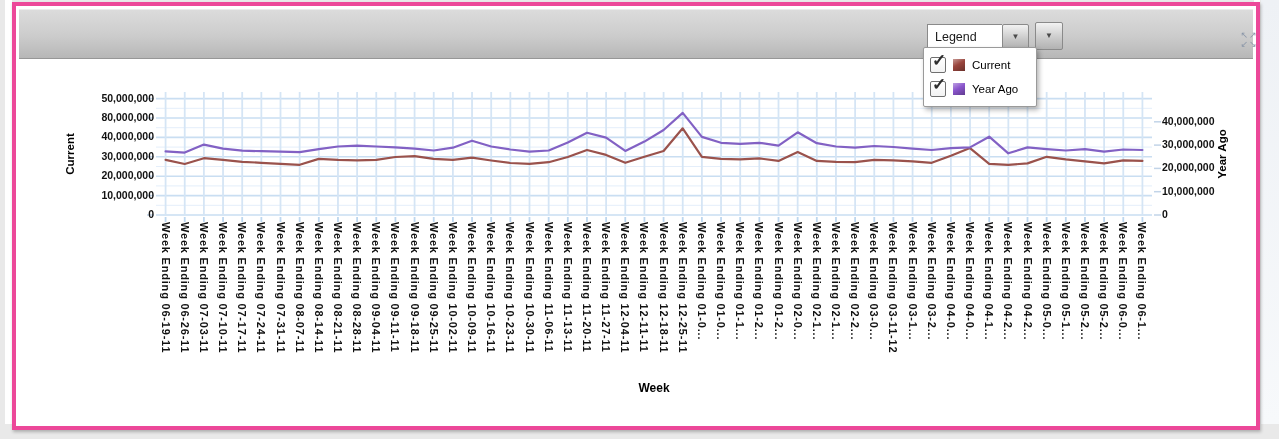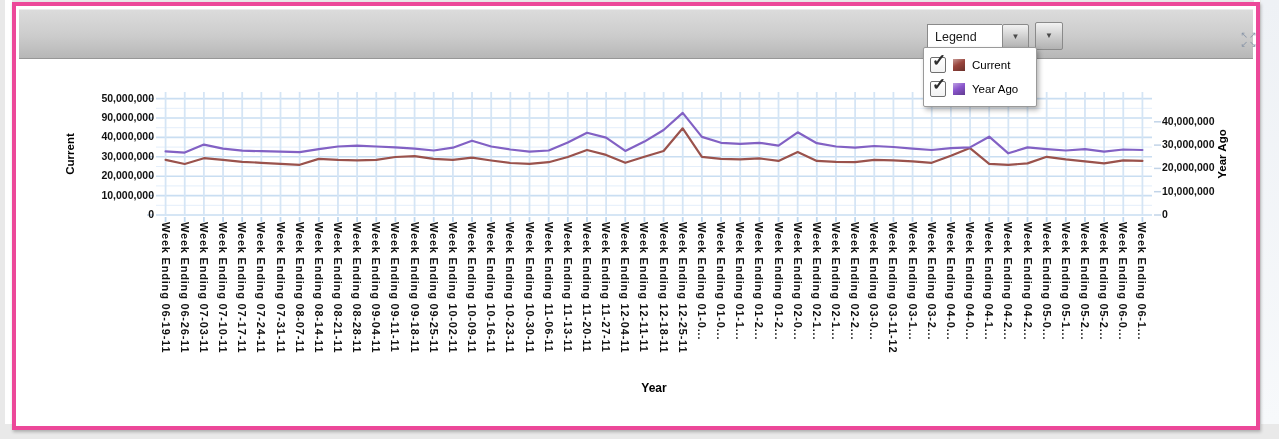--- a/index.html
+++ b/index.html
@@ -202,21 +202,21 @@
           <line x1="1138" y1="62.8" x2="1145" y2="62.8" stroke="#c2d4e8" stroke-width="1.5"></line>
           <polyline points="149.6,100.9 168.7,105.0 187.9,99.2 207.0,100.9 226.2,102.8 245.3,103.8 264.5,104.8 283.7,105.8 302.8,99.9 322.0,100.9 341.1,101.3 360.3,100.9 379.4,98.0 398.6,97.2 417.7,99.9 436.9,100.9 456.0,98.6 475.2,101.5 494.3,104.0 513.5,104.8 532.7,103.2 551.8,98.0 571.0,91.0 590.1,95.9 609.3,103.8 628.4,97.8 647.6,92.0 666.7,69.3 685.9,97.8 705.0,99.9 724.2,100.3 743.3,99.4 762.5,101.9 781.7,93.0 800.8,101.9 820.0,102.8 839.1,103.2 858.3,100.9 877.4,101.3 896.6,102.3 915.7,103.8 934.9,96.8 954.0,89.1 973.2,104.8 992.3,105.8 1011.5,104.4 1030.7,97.8 1049.8,100.3 1069.0,102.3 1088.1,104.4 1107.3,101.3 1126.4,101.9" fill="none" stroke="#9a524c" stroke-width="2.2" stroke-linejoin="round" stroke-linecap="round"></polyline>
           <polyline points="149.6,92.4 168.7,93.6 187.9,85.6 207.0,89.6 226.2,91.7 245.3,92.2 264.5,92.6 283.7,93.1 302.8,90.1 322.0,87.5 341.1,86.6 360.3,87.5 379.4,88.4 398.6,89.6 417.7,91.5 436.9,88.7 456.0,81.7 475.2,87.5 494.3,90.5 513.5,92.6 532.7,91.5 551.8,83.5 571.0,73.8 590.1,78.6 609.3,91.9 628.4,82.6 647.6,71.0 666.7,53.9 685.9,77.9 705.0,83.8 724.2,84.9 743.3,83.8 762.5,86.6 781.7,73.3 800.8,84.2 820.0,87.5 839.1,88.7 858.3,87.0 877.4,88.0 896.6,89.6 915.7,91.0 934.9,89.1 954.0,88.4 973.2,77.7 992.3,94.3 1011.5,88.4 1030.7,90.1 1049.8,91.5 1069.0,90.1 1088.1,92.6 1107.3,90.5 1126.4,91.0" fill="none" stroke="#8261c4" stroke-width="2.2" stroke-linejoin="round" stroke-linecap="round"></polyline>
         </svg>
       <div id="labels">
           <div class="ylab left" style="top: 149px;">0</div>
           <div class="ylab left" style="top: 129.6px;">10,000,000</div>
           <div class="ylab left" style="top: 110.2px;">20,000,000</div>
           <div class="ylab left" style="top: 90.8px;">30,000,000</div>
           <div class="ylab left" style="top: 71.4px;">40,000,000</div>
-          <div class="ylab left" style="top: 52px;">90,000,000</div>
+          <div class="ylab left" style="top: 52px;">80,000,000</div>
           <div class="ylab left" style="top: 32.6px;">50,000,000</div>
           <div class="ylab right" style="top: 149px;">0</div>
           <div class="ylab right" style="top: 125.7px;">10,000,000</div>
           <div class="ylab right" style="top: 102.4px;">20,000,000</div>
           <div class="ylab right" style="top: 79.1px;">30,000,000</div>
           <div class="ylab right" style="top: 55.8px;">40,000,000</div>
           <div class="xlab" style="left: 155.6px; top: 163px;">Week Ending 06-19-11</div>
           <div class="xlab" style="left: 174.7px; top: 163px;">Week Ending 06-26-11</div>
           <div class="xlab" style="left: 193.9px; top: 163px;">Week Ending 07-03-11</div>
           <div class="xlab" style="left: 213px; top: 163px;">Week Ending 07-10-11</div>
@@ -264,21 +264,21 @@
           <div class="xlab" style="left: 1017.5px; top: 163px;">Week Ending 04-2...</div>
           <div class="xlab" style="left: 1036.7px; top: 163px;">Week Ending 05-0...</div>
           <div class="xlab" style="left: 1055.8px; top: 163px;">Week Ending 05-1...</div>
           <div class="xlab" style="left: 1075px; top: 163px;">Week Ending 05-2...</div>
           <div class="xlab" style="left: 1094.1px; top: 163px;">Week Ending 05-2...</div>
           <div class="xlab" style="left: 1113.3px; top: 163px;">Week Ending 06-0...</div>
           <div class="xlab" style="left: 1132.4px; top: 163px;">Week Ending 06-1...</div>
         </div>
       <div class="axis-title" id="title-left">Current</div>
       <div class="axis-title" id="title-right">Year Ago</div>
-      <div class="axis-title" id="title-time">Year</div>
+      <div class="axis-title" id="title-time">Week</div>
     </div>
 
     <div class="legend-popup">
       <div class="legend-row">
         <div class="cbx">
           <span class="check">✓</span>
         </div>
         <div class="swatch" id="sw0" style="background: rgb(153, 69, 61);"></div>
         <span class="legend-label">Current</span>
       </div>

